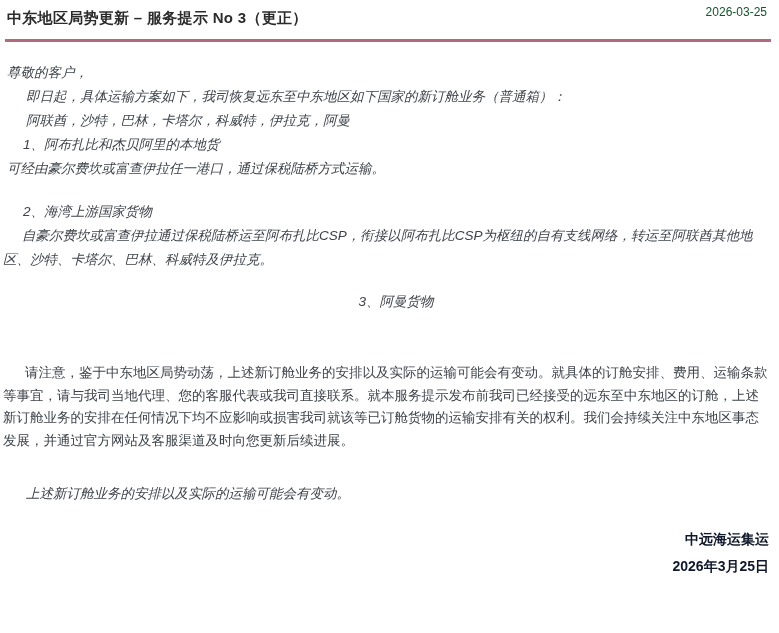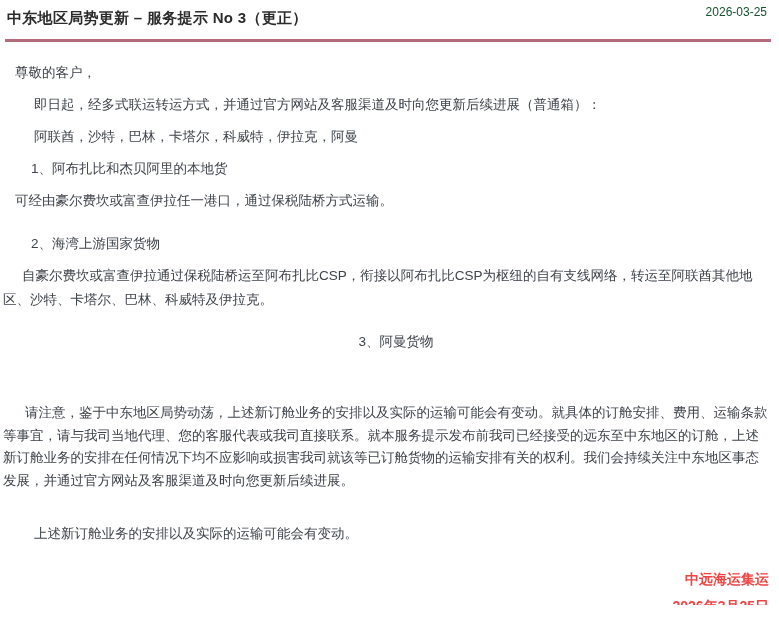--- a/index.html
+++ b/index.html
@@ -27,54 +27,54 @@
     right: 2px;
     font-size: 12px;
     color: #14532d;
   }
   .divider {
     border: none;
     border-top: 3px solid #b26b7a;
     margin: 11px -2px 0 -2px;
   }
   .content { margin-top: 19px; font-size: 13.5px; }
-  .line { line-height: 24px; margin: 8px; }
+  .line { line-height: 24px; margin: 0; font-style: italic; }
   .ind { padding-left: 19px; }          
   .num { padding-left: 16px; }          
   .wrap { text-indent: 19px; padding-left: 0; margin-left: -4px; } 
   .notice-par { line-height: 22.5px; text-indent: 22px; margin: 0 0 0 -4px; }
   .sp-a { margin-top: 15px; }
   .sp-b { margin-top: 19px; }
   .sp-c { margin-top: 18px; text-align: center; }
   .sp-d { margin-top: 48px; }
   .sp-e { margin-top: 30px; }
   .signature {
     margin-top: 20px;
     text-align: right;
     font-weight: 600;
-    color: #ef4444;
+    color: #0f172a;
   }
   .signature .sig-line { line-height: 27px; font-size: 14px; }
 </style>
 </head>
 <body>
 
 <div class="page">
 
   <div class="header">
     <div class="doc-title">中东地区局势更新 – 服务提示 No 3（更正）</div>
     <div class="doc-date">2026-03-25</div>
   </div>
 
   <hr class="divider">
 
   <div class="content">
 
     <p class="line">尊敬的客户，</p>
-    <p class="line ind">即日起，经多式联运转运方式，并通过官方网站及客服渠道及时向您更新后续进展（普通箱）：</p>
+    <p class="line ind">即日起，具体运输方案如下，我司恢复远东至中东地区如下国家的新订舱业务（普通箱）：</p>
     <p class="line ind">阿联酋，沙特，巴林，卡塔尔，科威特，伊拉克，阿曼</p>
 
     <p class="line num">1、阿布扎比和杰贝阿里的本地货</p>
     <p class="line">可经由豪尔费坎或富查伊拉任一港口，通过保税陆桥方式运输。</p>
 
     <p class="line num sp-b">2、海湾上游国家货物</p>
     <p class="line wrap">自豪尔费坎或富查伊拉通过保税陆桥运至阿布扎比CSP，衔接以阿布扎比CSP为枢纽的自有支线网络，转运至阿联酋其他地区、沙特、卡塔尔、巴林、科威特及伊拉克。</p>
 
     <p class="line num sp-c">3、阿曼货物</p>
 

